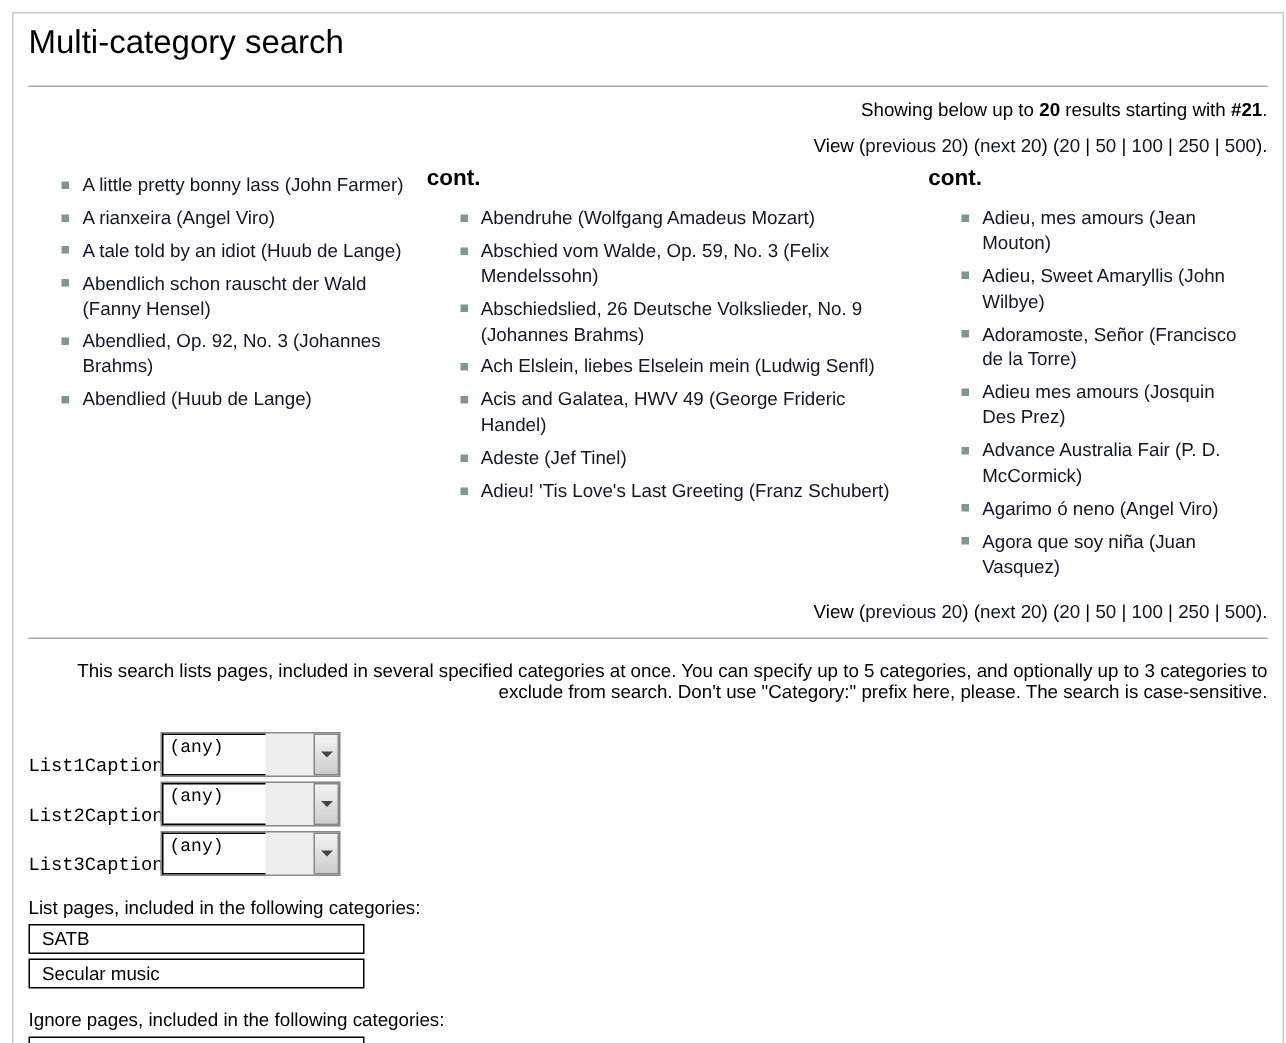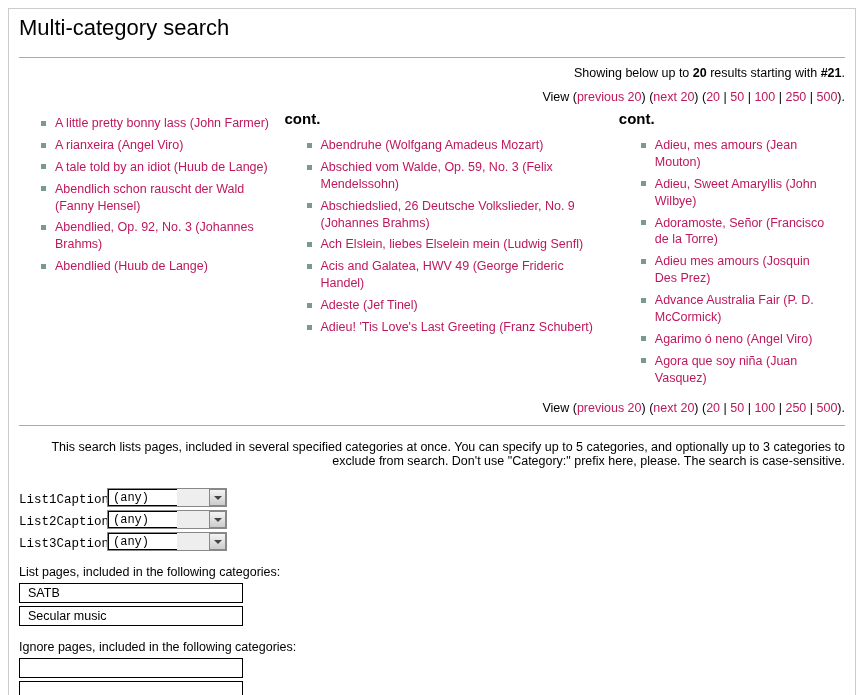--- a/index.html
+++ b/index.html
@@ -17,21 +17,21 @@
       width: 848px;
     }
     h1 {
       font-size: 22px;
       font-weight: normal;
       margin: 2px 0 4px 0;
       padding-bottom: 16px;
       border-bottom: 1px solid #aaa;
     }
     p { margin: 8px 0; text-align: right; }
-    a { color: #be185d; text-decoration: none; }
+    a { color: #0f172a; text-decoration: none; }
     .nav-line { margin: 10px 0 6px 0; }
     .columns {
       display: flex;
       gap: 0;
       margin: 6px 0 10px 0;
     }
     .col {
       padding-right: 10px;
     }
     .col1 { width: 270px; }
@@ -71,21 +71,21 @@
       font-family: Liberation Mono, monospace;
     }
     .form-row label {
       width: 88px;
     }
     .select-wrap {
       display: flex;
       width: 120px;
       border: 1px solid #888;
       background: #eee;
-      height: 19px;
+      height: 30px;
       font-size: 12px;
       gap: 32px;
     }
     .select-wrap .sel-text {
       flex: 1;
       border: 1px solid #000;
       border-right: none;
       background: #fff;
       padding: 1px 4px;
       overflow: hidden;

